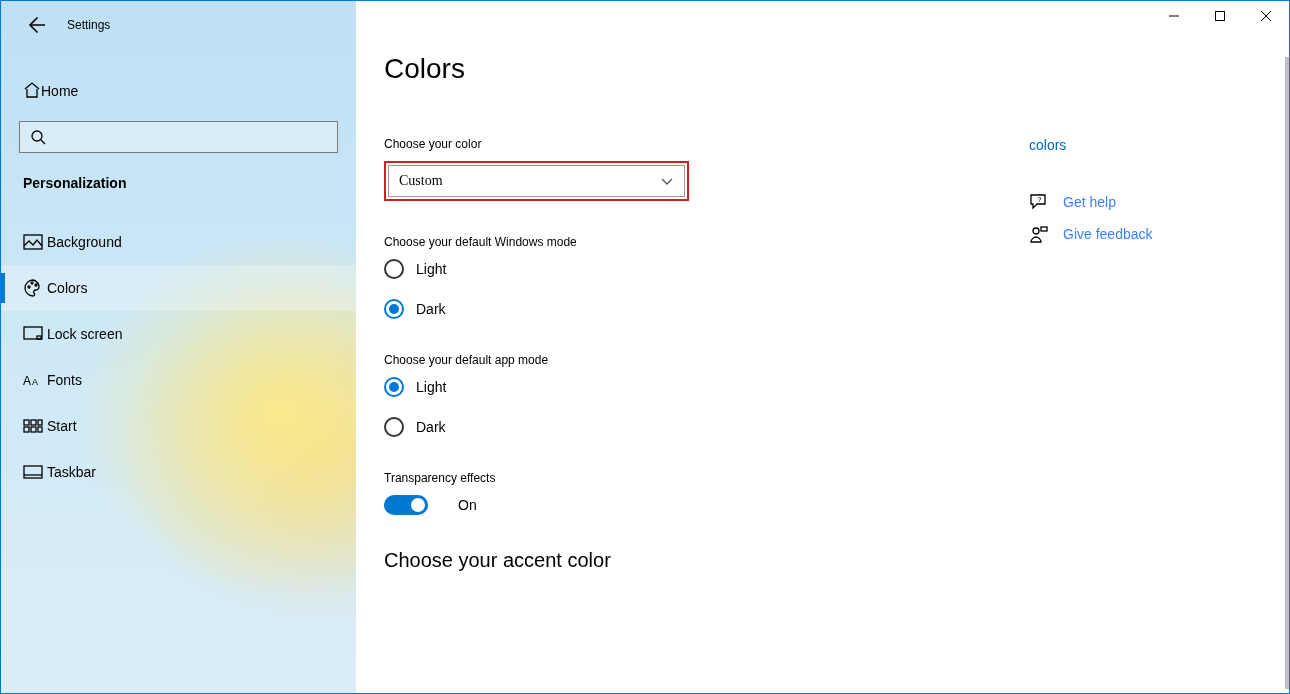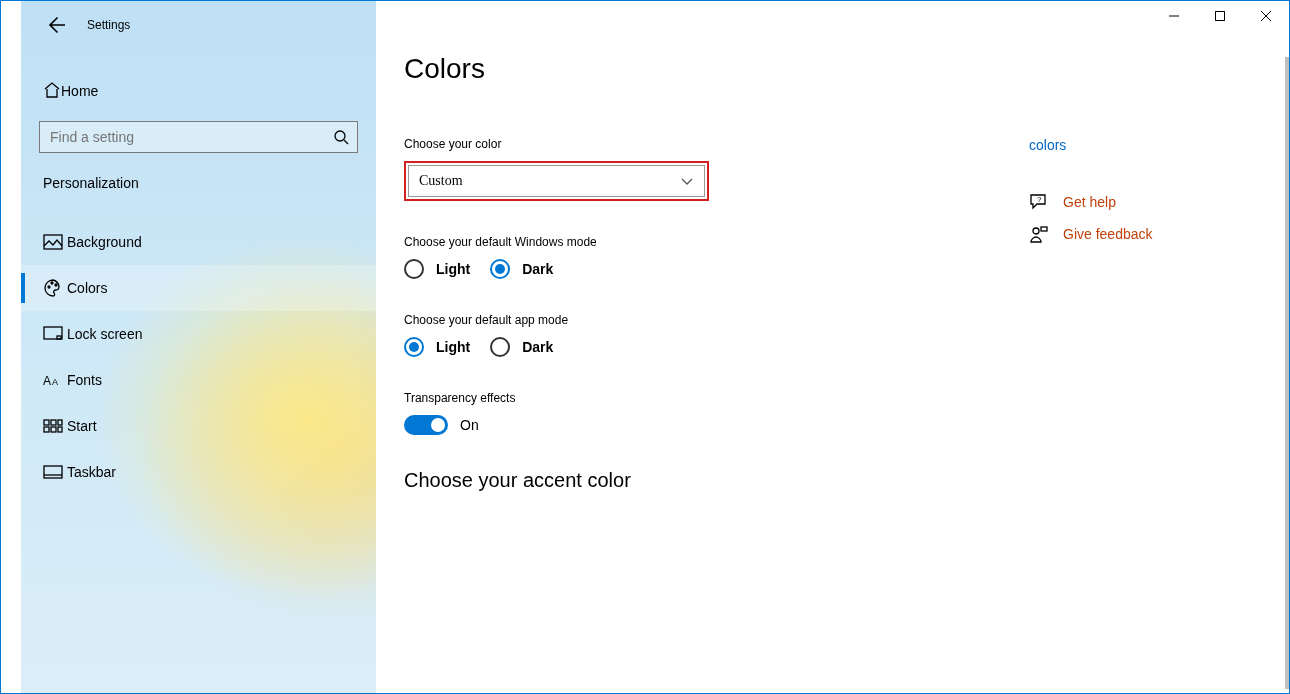--- a/index.html
+++ b/index.html
@@ -5,21 +5,21 @@
   * { box-sizing: border-box; margin: 0; padding: 0; }
   html, body { height: 100%; font-family: "Segoe UI", Tahoma, sans-serif; font-size: 14px; color: #000; }
   body { display: flex; flex-direction: column; width: 1290px; height: 694px; border: 1px solid #0078d4; background: #fff; overflow: hidden; }
 
   
   .titlebar { position: absolute; top: 0; right: 0; height: 30px; display: flex; z-index: 20; }
   .titlebtn { width: 46px; height: 30px; display: flex; align-items: center; justify-content: center; cursor: default; }
   .titlebtn svg { width: 10px; height: 10px; }
 
   
-  .app { display: flex; width: 100%; height: 100%; position: relative; padding-left: 20px; }
+  .app { display: flex; width: 100%; height: 100%; position: relative; }
 
   
   .sidebar { width: 355px; height: 100%; position: relative; background: #cde6f5; overflow: hidden; }
   .sidebar::before {
     content: ""; position: absolute; inset: 0;
     background:
       radial-gradient(ellipse 300px 260px at 80% 60%, rgba(255,235,130,0.85), rgba(255,235,130,0) 70%),
       radial-gradient(ellipse 280px 240px at 90% 65%, rgba(255,200,90,0.55), rgba(255,200,90,0) 72%),
       linear-gradient(180deg, #bfe0f5 0%, #cfe9f7 55%, #dbeef8 100%);
     z-index: 0;
@@ -31,21 +31,21 @@
   .sb-header .title { font-size: 12px; }
 
   .sb-home { display: flex; align-items: center; padding: 0 0 0 22px; margin-top: 30px; height: 40px; }
   .sb-home span.label { font-size: 14px; }
 
   .search-wrap { margin: 10px 18px 0 18px; }
   .search { display: flex; align-items: center; border: 1px solid #7a7a7a; background: rgba(255,255,255,0.35); height: 32px; padding: 0 8px 0 10px; }
   .search input { flex: 1; border: 0; outline: 0; background: transparent; font-size: 14px; color: #555; }
   .search .sicon { width: 16px; height: 16px; display: flex; align-items: center; justify-content: center; }
 
-  .sb-section { padding: 22px 0 0 22px; font-weight: 400; font-size: 14px; }
+  .sb-section { padding: 22px 0 0 22px; font-weight: 700; font-size: 14px; }
 
   .nav { margin-top: 28px; display: flex; flex-direction: column; }
   .nav-item { display: flex; align-items: center; gap: 4px; height: 46px; padding-left: 22px; position: relative; }
   .nav-item.active::before { content: ""; position: absolute; left: 0; top: 8px; bottom: 8px; width: 4px; background: #0078d4; }
   .nav-item.active { background: rgba(255,255,255,0.25); }
   .nav-item .nicon { width: 20px; height: 20px; display:flex; align-items:center; justify-content:center; }
   .nav-item .nlabel { font-size: 14px; }
   
   .nicon svg, .sicon svg, .back svg, .hicon svg, .helpicon svg { stroke: #000; fill: none; stroke-width: 1.3; }
 
@@ -57,38 +57,38 @@
   .help-col { width: 260px; margin-left: auto; padding-right: 40px; }
 
   .setting-block { margin-bottom: 34px; }
   .setting-label { font-size: 12px; margin-bottom: 10px; }
 
   .dropdown { width: 305px; border: 2.5px solid #d21f1f; display: flex; }
   .dropdown-inner { flex:1; border: 1px solid #999; margin:2px; height: 32px; display:flex; align-items:center; justify-content:space-between; padding: 0 10px 0 10px; font-family: Liberation Serif, serif; }
   .dropdown-inner .val { font-size: 14px; }
   .chev { width: 14px; height: 14px; }
 
-  .radio-group { display: flex; gap: 20px; margin-top: 10px; font-weight: bold; }
+  .radio-group { display: flex; flex-direction: column; gap: 20px; margin-top: 10px; }
   .radio-row { display: flex; align-items: center; gap: 12px; }
   .radio { width: 20px; height: 20px; border: 2px solid #333; border-radius: 50%; display:flex; align-items:center; justify-content:center; }
   .radio.checked { border-color: #0078d4; }
   .radio.checked .dot { width: 10px; height: 10px; border-radius: 50%; background: #0078d4; }
   .radio-row .rlabel { font-size: 14px; }
 
-  .toggle-row { display: flex; align-items: center; gap: 12px; }
+  .toggle-row { display: flex; align-items: center; gap: 30px; }
   .toggle { width: 44px; height: 20px; border-radius: 10px; background: #0078d4; position: relative; }
   .toggle .knob { position: absolute; right: 3px; top: 3px; width: 14px; height: 14px; border-radius: 50%; background: #fff; }
 
   .accent-heading { font-size: 20px; font-weight: 400; margin-top: 30px; }
 
   
   .help-col .partial-link { color: #0067c0; font-size: 14px; margin-bottom: 40px; display:block; }
   .help-row { display:flex; align-items:center; gap: 14px; margin-bottom: 14px; }
   .help-row .helpicon { width: 20px; height: 18px; display:flex; align-items:center; justify-content:center; }
-  .help-row a { color: #c2410c; text-decoration: none; font-size: 14px; }
+  .help-row a { color: #3b82f6; text-decoration: none; font-size: 14px; }
 
   
   .vscroll { position: absolute; right: 0; top: 56px; bottom: 4px; width: 4px; background: #c0c0c0; }
 </style>
 </head>
 <body>
 
 <div class="app">
 
   <div class="titlebar">
@@ -124,21 +124,20 @@
       <span class="hicon">
         <svg width="18" height="18" viewBox="0 0 18 18">
             <path d="M2 8 L9 2 L16 8 M4 8 V16 H14 V8"></path>
           </svg>
       </span>
       <span class="label">Home</span>
     </div>
 
     <div class="search-wrap">
       <div class="search">
-        <input type="text" placeholder="Find a setting" style="">
         <span class="sicon">
           <svg viewBox="0 0 16 16">
               <circle cx="7" cy="7" r="5"></circle>
               <line x1="11" y1="11" x2="15" y2="15"></line>
             </svg>
         </span>
       </div>
     </div>
 
     <div class="sb-section">Personalization</div>

